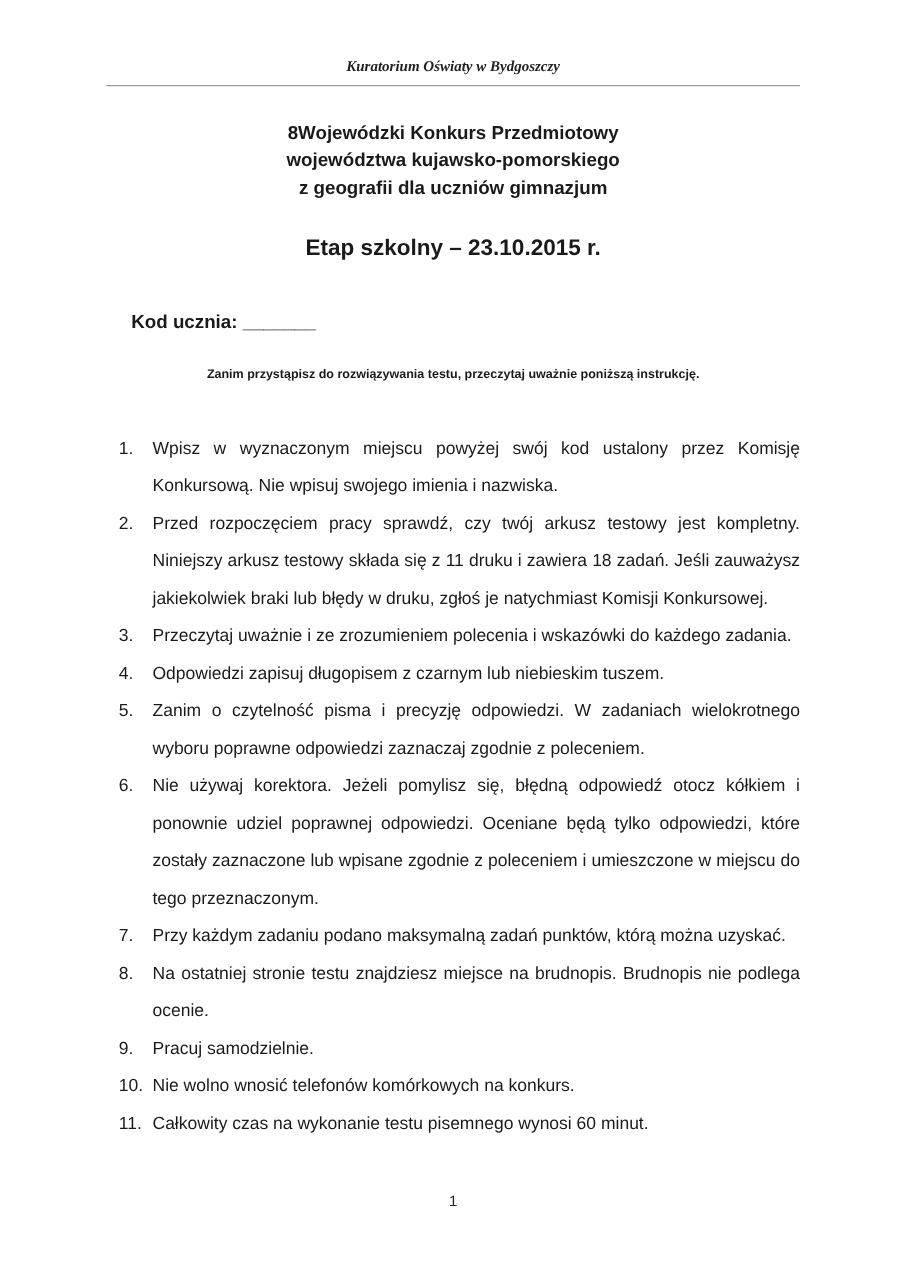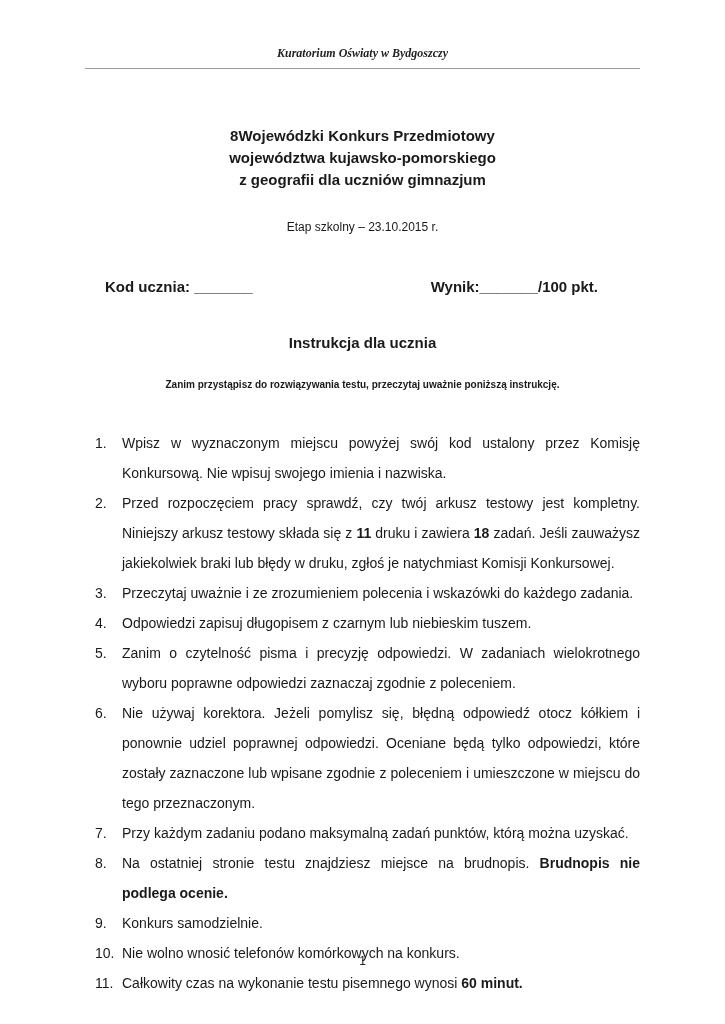--- a/index.html
+++ b/index.html
@@ -29,31 +29,31 @@
     line-height: 14px;
     color: #222;
   }
   .header-rule {
     margin-top: 8px;
     border: none;
     border-top: 1px solid #9a9a9a;
     height: 0;
   }
   .title-block {
-    margin-top: 56px;
+    margin-top: 27px;
     text-align: center;
     font-weight: bold;
     font-size: 15px;
     line-height: 22px;
   }
   .stage-line {
     margin-top: 26px;
     text-align: center;
-    font-weight: normal;
-    font-size: 12px;
+    font-weight: bold;
+    font-size: 18px;
     line-height: 20px;
   }
   .fields-row {
     margin-top: 40px;
     display: flex;
     justify-content: space-between;
     font-weight: bold;
     font-size: 15px;
     line-height: 20px;
     padding: 0 42px 0 20px;
@@ -85,21 +85,21 @@
     position: relative;
     padding-left: 37px;
     text-align: justify;
   }
   ol.instr-list li::before {
     content: counter(item) ".";
     position: absolute;
     left: 10px;
   }
   .bold {
-    font-weight: bold;
+    font-weight: normal;
   }
   .page-footer {
     position: absolute;
     bottom: 56px;
     left: 0;
     width: 100%;
     text-align: center;
     font-size: 12px;
     color: #222;
   }
@@ -117,36 +117,34 @@
   <div class="title-block">
     <div>8Wojewódzki Konkurs Przedmiotowy</div>
     <div>województwa kujawsko-pomorskiego</div>
     <div>z geografii dla uczniów gimnazjum</div>
   </div>
 
   <div class="stage-line">Etap szkolny – 23.10.2015 r.</div>
 
   <div class="fields-row">
     <span>Kod ucznia: _______</span>
-    <span>Wynik:_______/100 pkt.</span>
   </div>
 
-  <div class="instr-heading">Instrukcja dla ucznia</div>
 
   <div class="instr-intro">Zanim przystąpisz do rozwiązywania testu, przeczytaj uważnie poniższą instrukcję.</div>
 
   <ol class="instr-list">
       <li><span>Wpisz w wyznaczonym miejscu powyżej swój kod ustalony przez Komisję Konkursową. Nie wpisuj swojego imienia i nazwiska.</span></li>
       <li><span>Przed rozpoczęciem pracy sprawdź, czy twój arkusz testowy jest kompletny. Niniejszy arkusz testowy składa się z </span><span class="bold">11</span><span> druku i zawiera </span><span class="bold">18</span><span> zadań. Jeśli zauważysz jakiekolwiek braki lub błędy w druku, zgłoś je natychmiast Komisji Konkursowej.</span></li>
       <li><span>Przeczytaj uważnie i ze zrozumieniem polecenia i wskazówki do każdego zadania.</span></li>
       <li><span>Odpowiedzi zapisuj długopisem z czarnym lub niebieskim tuszem.</span></li>
       <li><span>Zanim o czytelność pisma i precyzję odpowiedzi. W zadaniach wielokrotnego wyboru poprawne odpowiedzi zaznaczaj zgodnie z poleceniem.</span></li>
       <li><span>Nie używaj korektora. Jeżeli pomylisz się, błędną odpowiedź otocz kółkiem i ponownie udziel poprawnej odpowiedzi. Oceniane będą tylko odpowiedzi, które zostały zaznaczone lub wpisane zgodnie z poleceniem i umieszczone w miejscu do tego przeznaczonym.</span></li>
       <li><span>Przy każdym zadaniu podano maksymalną zadań punktów, którą można uzyskać.</span></li>
       <li><span>Na ostatniej stronie testu znajdziesz miejsce na brudnopis. </span><span class="bold">Brudnopis nie podlega ocenie.</span></li>
-      <li><span>Konkurs samodzielnie.</span></li>
+      <li><span>Pracuj samodzielnie.</span></li>
       <li><span>Nie wolno wnosić telefonów komórkowych na konkurs.</span></li>
       <li><span>Całkowity czas na wykonanie testu pisemnego wynosi </span><span class="bold">60 minut.</span></li>
     </ol>
 
   <div class="page-footer">1</div>
 
 </div>
 
 </body></html>

